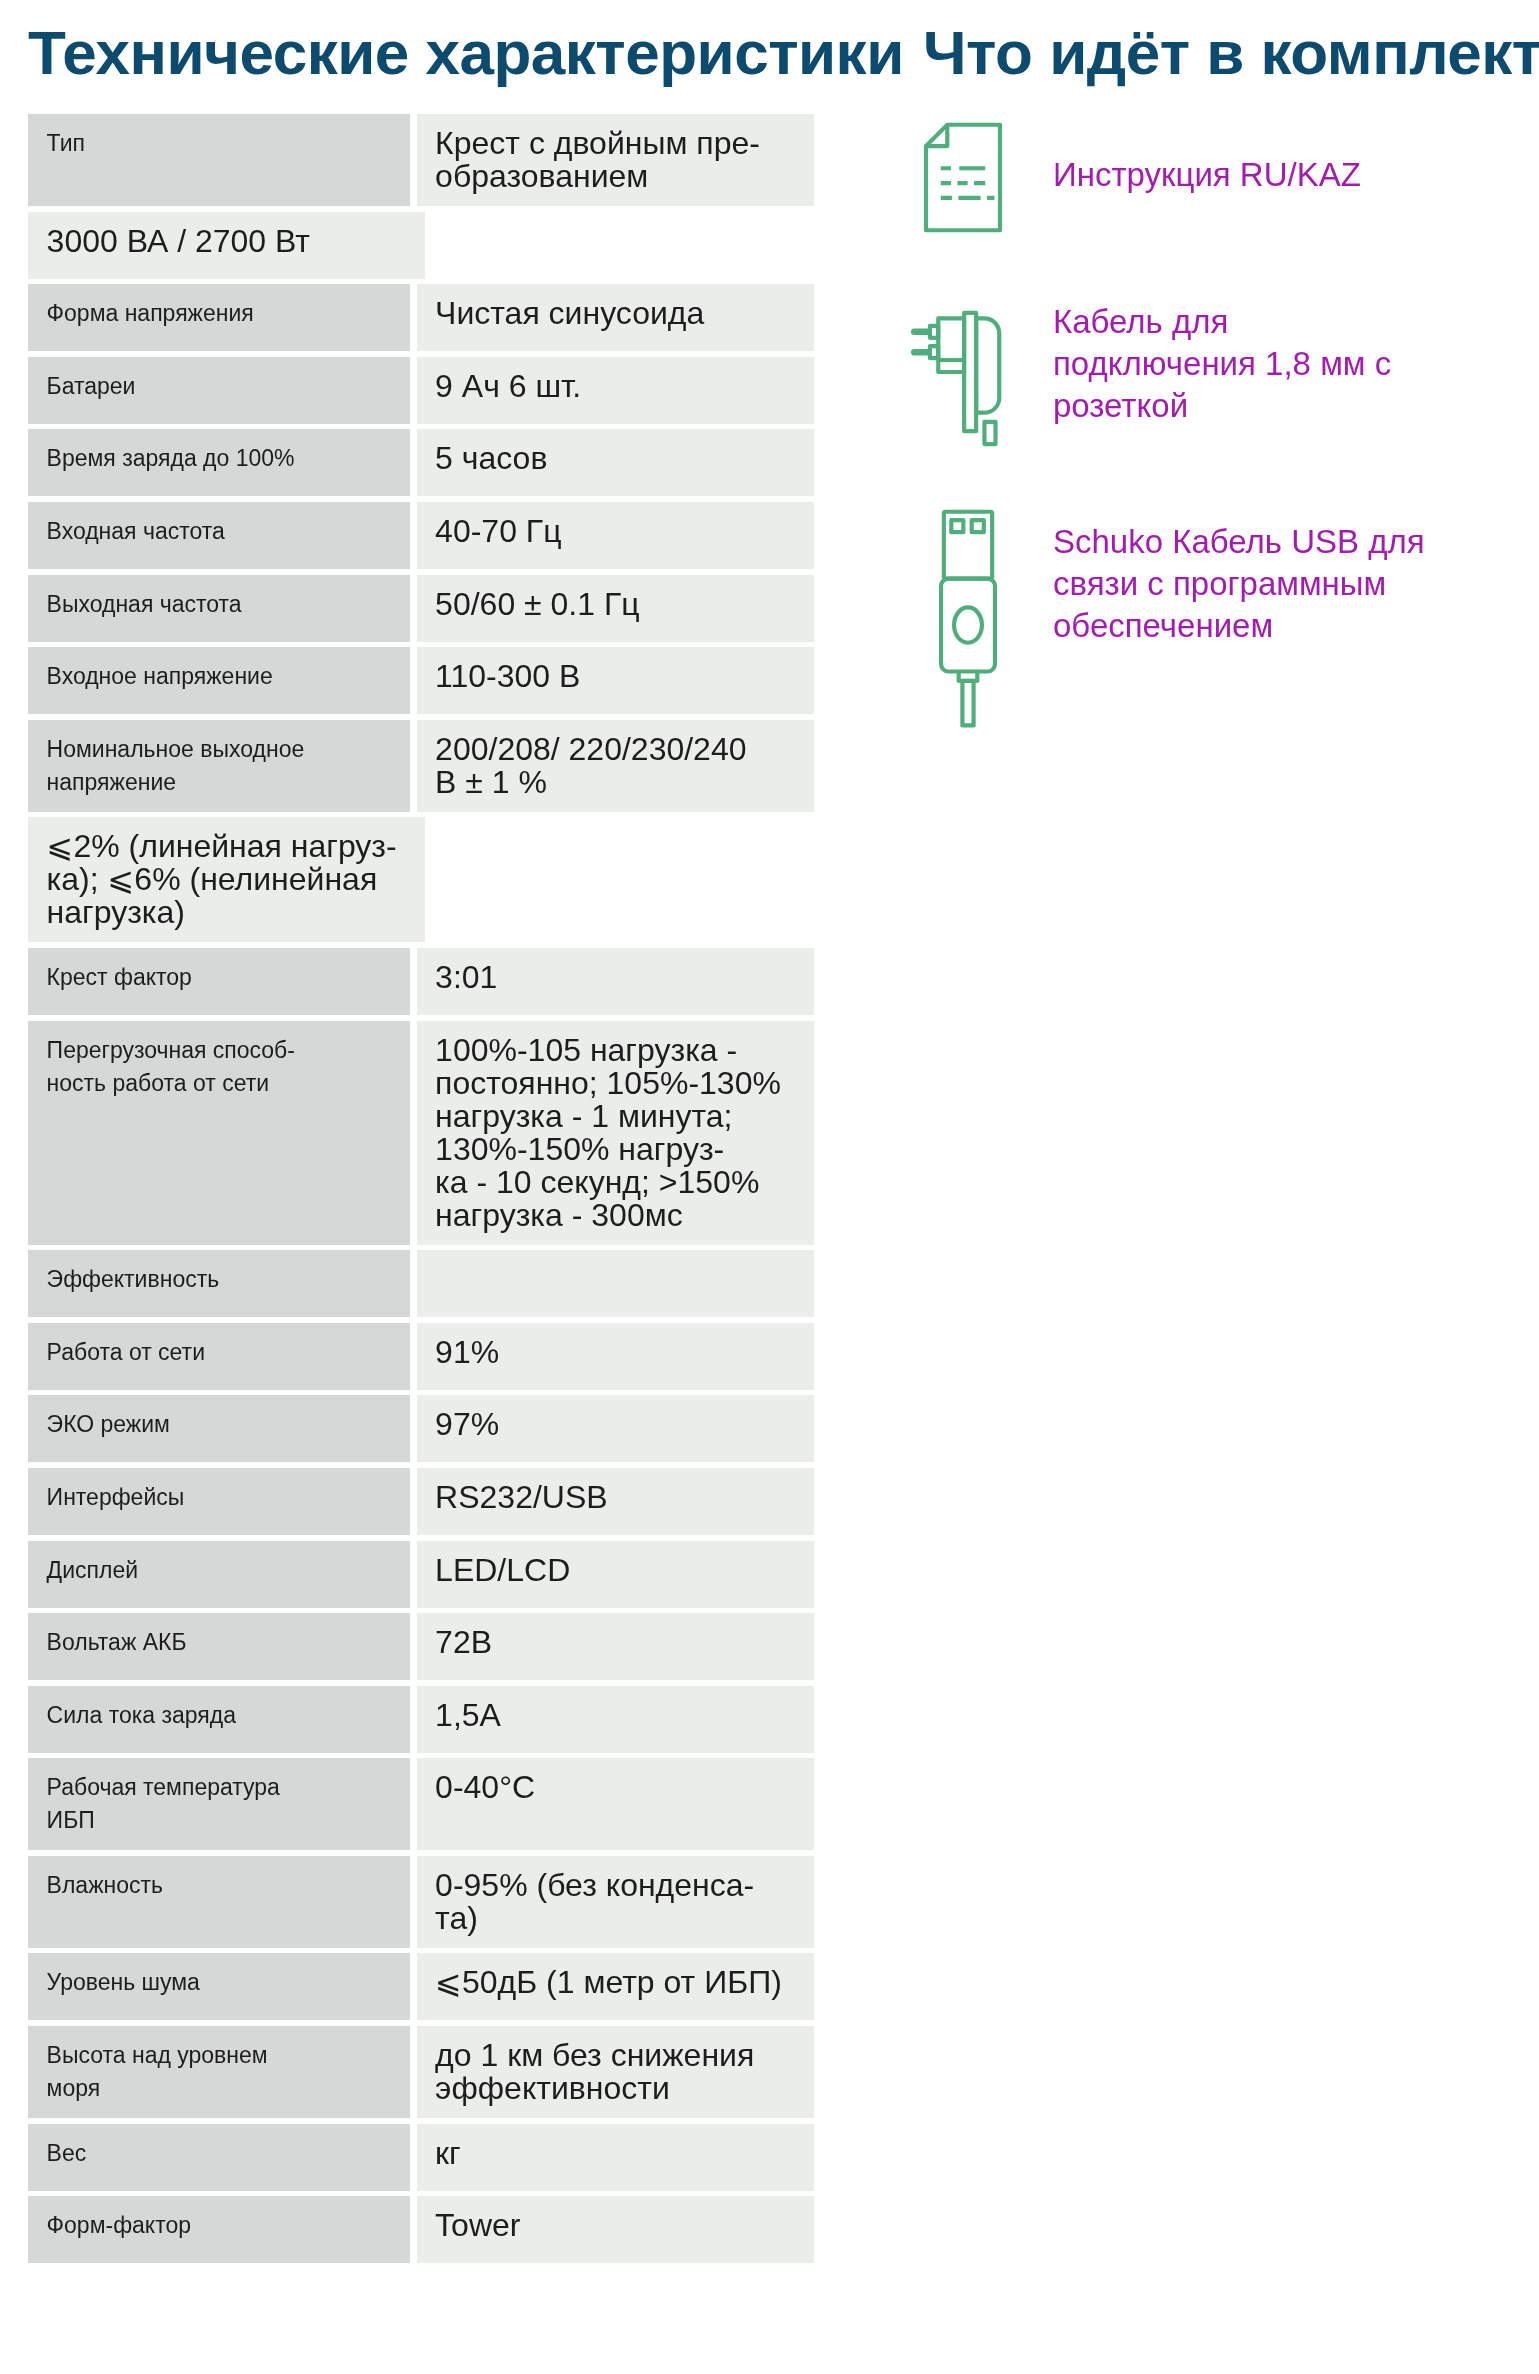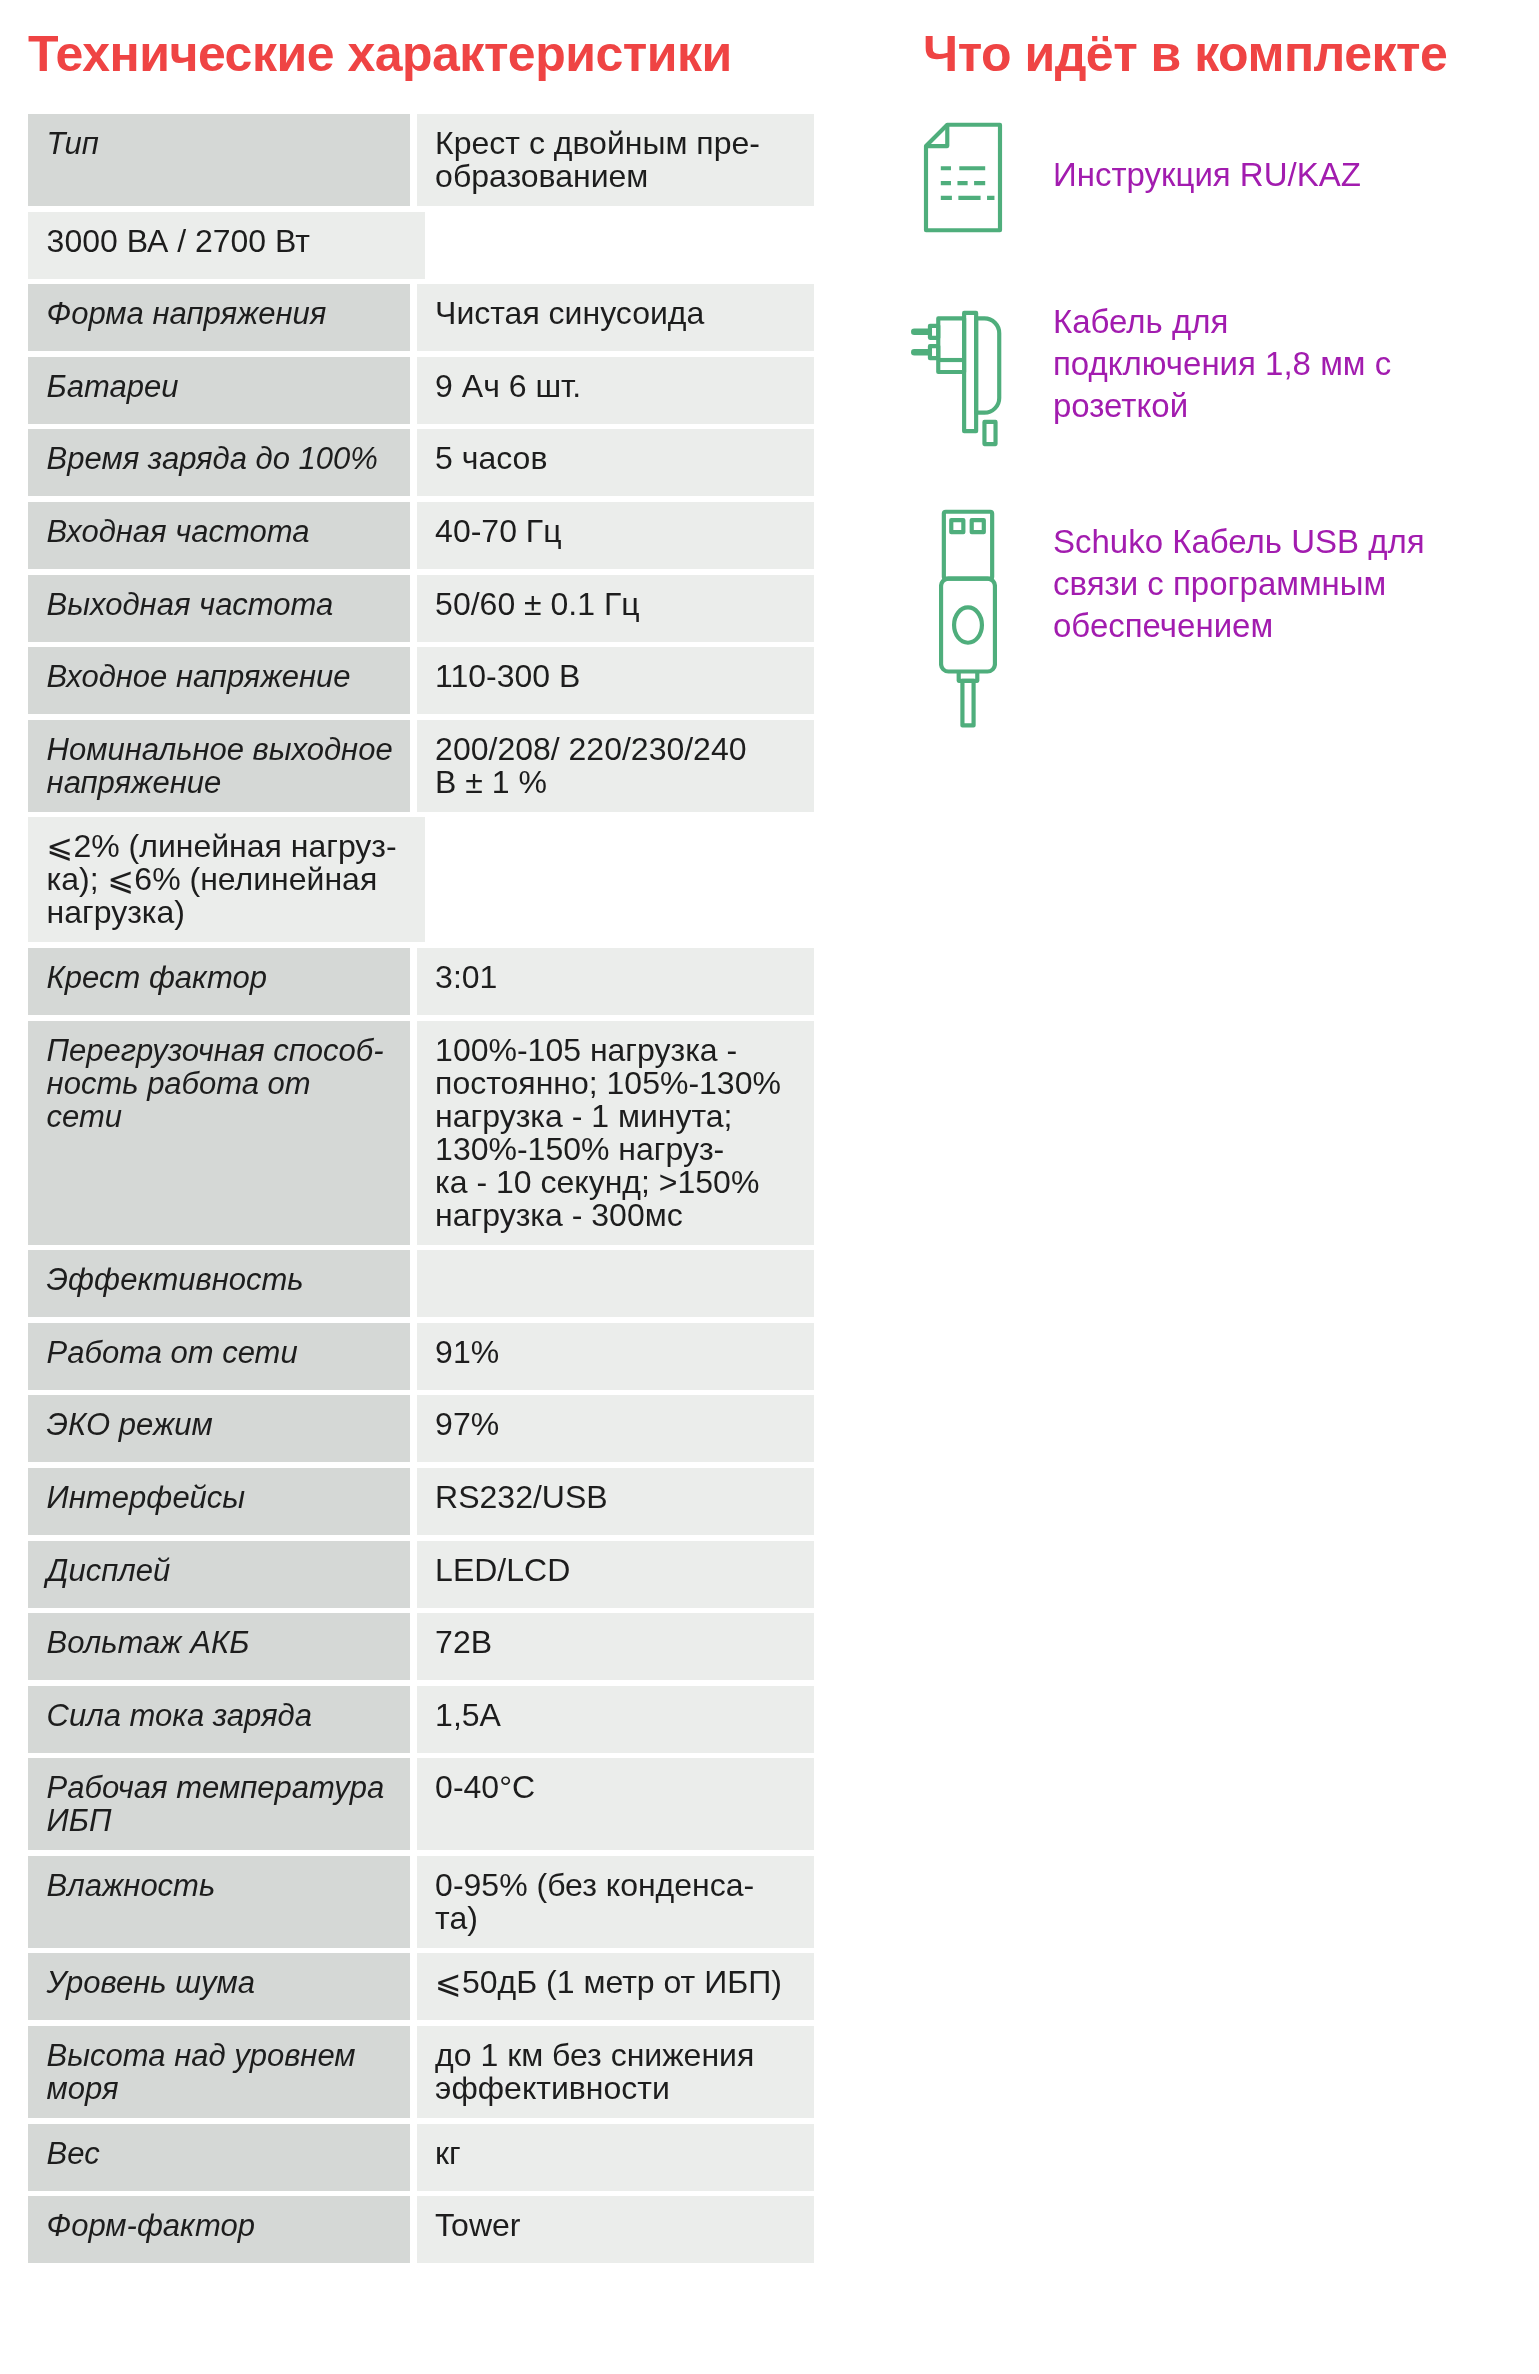--- a/index.html
+++ b/index.html
@@ -4,42 +4,42 @@
 <style>
   html,body{margin:0;padding:0;}
   body{
     width:1540px;height:2375px;background:#ffffff;
     font-family:"Liberation Sans","DejaVu Sans",sans-serif;
     color:#1d1d1d;
   }
   .page{position:relative;width:1540px;height:2375px;overflow:hidden;background:#fff;}
 
   .title{
-    position:absolute;top:27px;margin:0;
-    font-size:50px;font-weight:700;letter-spacing:-0.5px;line-height:1.1;
-    color:#ef4444;white-space:nowrap;
+    position:absolute;top:19px;margin:0;
+    font-size:62px;font-weight:700;letter-spacing:-0.5px;line-height:1.1;
+    color:#0c4a6e;white-space:nowrap;
   }
   .title.specs{left:28px;}
   .title.kit{left:923px;}
 
   
   .spec-table{
     position:absolute;left:28px;top:114px;width:786px;
     display:flex;flex-direction:column;gap:5.6px;
   }
   .spec-row{display:flex;gap:6.5px;}
   .cell{
     box-sizing:border-box;min-height:67px;
     padding:13px 16.7px 13px 18.6px;
     white-space:pre-line;
   }
   .cell.label{
     width:382px;flex:0 0 382px;
     background:var(--label-bg,#d5d8d6);
-    font-size:31px;line-height:33px;font-style:italic;
+    font-size:23px;line-height:33px;
   }
   .cell.value{
     width:397px;flex:0 0 397px;
     background:var(--value-bg,#ebedeb);
     font-size:32px;line-height:33px;
   }
 
   
   .kit-icon{position:absolute;}
   .kit-icon svg{display:block;}

